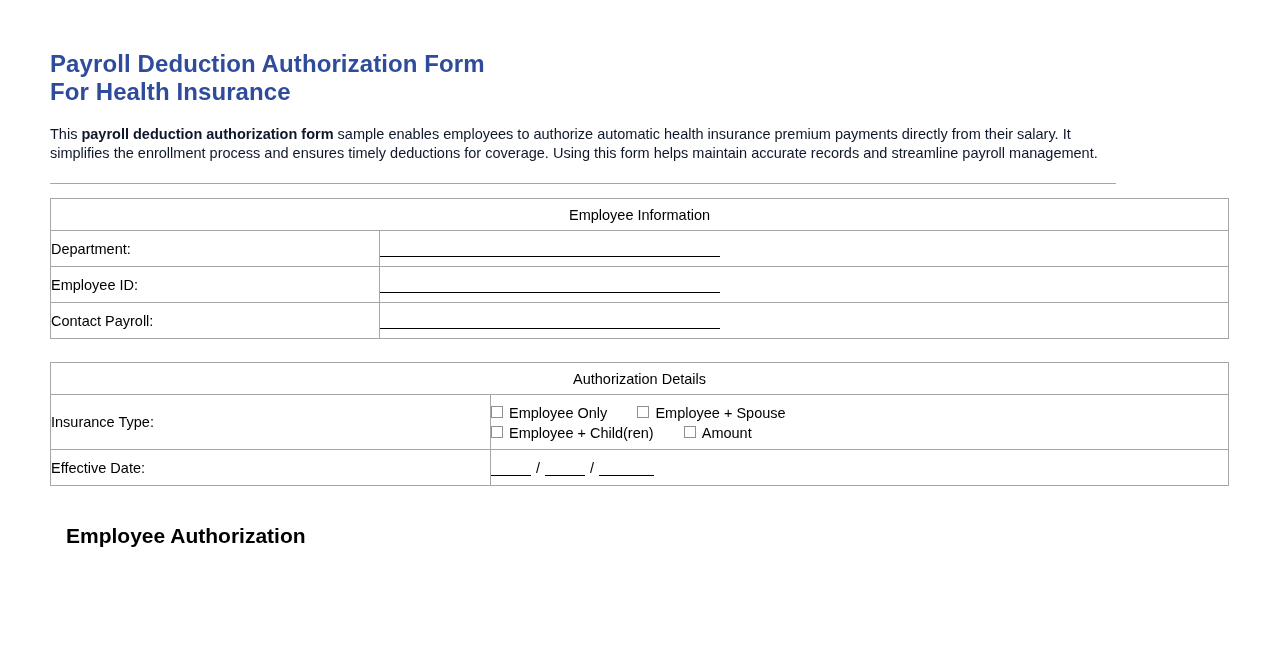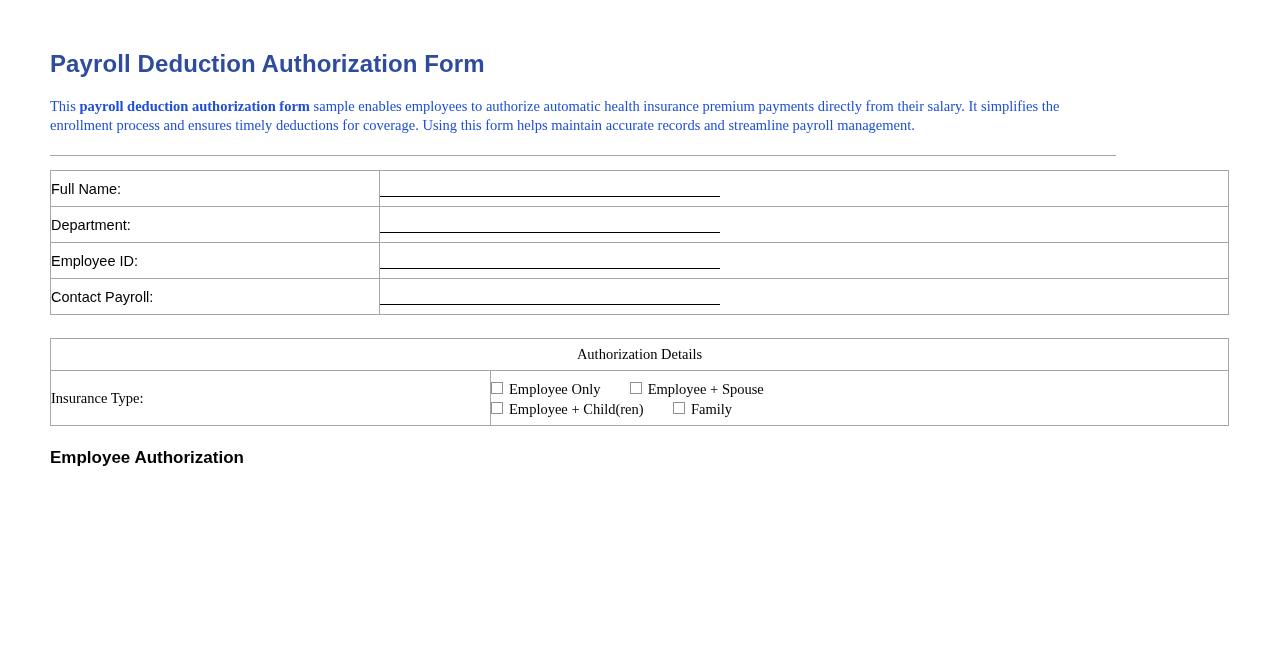--- a/index.html
+++ b/index.html
@@ -28,22 +28,21 @@
     padding-top: 50px;
     letter-spacing: 0.1px;
   }
   .doc-title .line2 { display: block; }
 
   .intro {
     font-size: 14.5px;
     line-height: 19px;
     margin: 0;
     padding-top: 19px;
-    color: #1d4ed8;
-    font-family: Liberation Serif, serif;
+    color: #0f172a;
   }
   .intro b { font-weight: bold; }
 
   .hrule {
     border: none;
     border-top: 1px solid #a6a6a6;
     margin: 20px 0 0 0;
     height: 0;
   }
 
@@ -113,88 +112,92 @@
     height: 10px;
     border: 1px solid #909090;
     vertical-align: 0px;
     margin-right: 6px;
     background: #fff;
   }
   .cb-gap-1 { display: inline-block; width: 22px; }
   .cb-gap-2 { display: inline-block; width: 22px; }
 
   .subsection-title {
-    font-size: 17px;
+    font-size: 21px;
     font-weight: bold;
-    margin: 0;
+    margin: 16px;
     padding-top: 22px;
   }
 </style>
 </head>
 <body>
 
 <div class="page">
 
   <h1 class="doc-title">
     <span>Payroll Deduction Authorization Form</span>
+    <span class="line2">For Health Insurance</span>
   </h1>
 
   <p class="intro"><span>This </span><b>payroll deduction authorization form</b><span> sample enables employees to authorize automatic health insurance premium payments directly from their salary. It simplifies the enrollment process and ensures timely deductions for coverage. Using this form helps maintain accurate records and streamline payroll management.</span></p>
 
   <hr class="hrule">
 
   <table class="formtable">
     <colgroup>
       <col style="width:329px">
       <col style="width:849px">
     </colgroup>
     <tbody>
       <tr>
-        <td class="label-cell">Full Name:</td>
-        <td class="value-cell"><span class="blank-line bl-340"></span></td>
+        <th class="section-header" colspan="2">Employee Information</th>
       </tr>
       <tr>
         <td class="label-cell">Department:</td>
         <td class="value-cell"><span class="blank-line bl-340"></span></td>
       </tr>
       <tr>
         <td class="label-cell">Employee ID:</td>
         <td class="value-cell"><span class="blank-line bl-340"></span></td>
       </tr>
       <tr>
         <td class="label-cell">Contact Payroll:</td>
         <td class="value-cell"><span class="blank-line bl-340"></span></td>
       </tr>
     </tbody>
   </table>
 
-  <table class="formtable" style="margin-top:23px;font-family:Liberation Serif, serif;">
+  <table class="formtable" style="margin-top:23px;">
     <colgroup>
       <col style="width:440px">
       <col style="width:738px">
     </colgroup>
     <tbody>
       <tr>
         <th class="section-header" colspan="2">Authorization Details</th>
       </tr>
       <tr>
         <td class="label-cell">Insurance Type:</td>
         <td class="value-cell tall">
           <div class="checkbox-grid">
             <div class="cb-row">
               <span class="cb-item"><span class="cb-box"></span><span>Employee Only</span></span>
               <span class="cb-gap-1"></span>
               <span class="cb-item"><span class="cb-box"></span><span>Employee + Spouse</span></span>
             </div>
             <div class="cb-row">
               <span class="cb-item"><span class="cb-box"></span><span>Employee + Child(ren)</span></span>
               <span class="cb-gap-2"></span>
-              <span class="cb-item"><span class="cb-box"></span><span>Family</span></span>
+              <span class="cb-item"><span class="cb-box"></span><span>Amount</span></span>
             </div>
           </div>
         </td>
       </tr>
+      <tr>
+        <td class="label-cell">Effective Date:</td>
+        <td class="value-cell"><span class="blank-line bl-small"></span><span class="slash">/</span><span class="blank-line bl-small"></span><span class="slash">/</span><span class="blank-line bl-year"></span></td>
+      </tr>
     </tbody>
   </table>
 
   <h2 class="subsection-title">Employee Authorization</h2>
 
 </div>
 
 </body></html>

